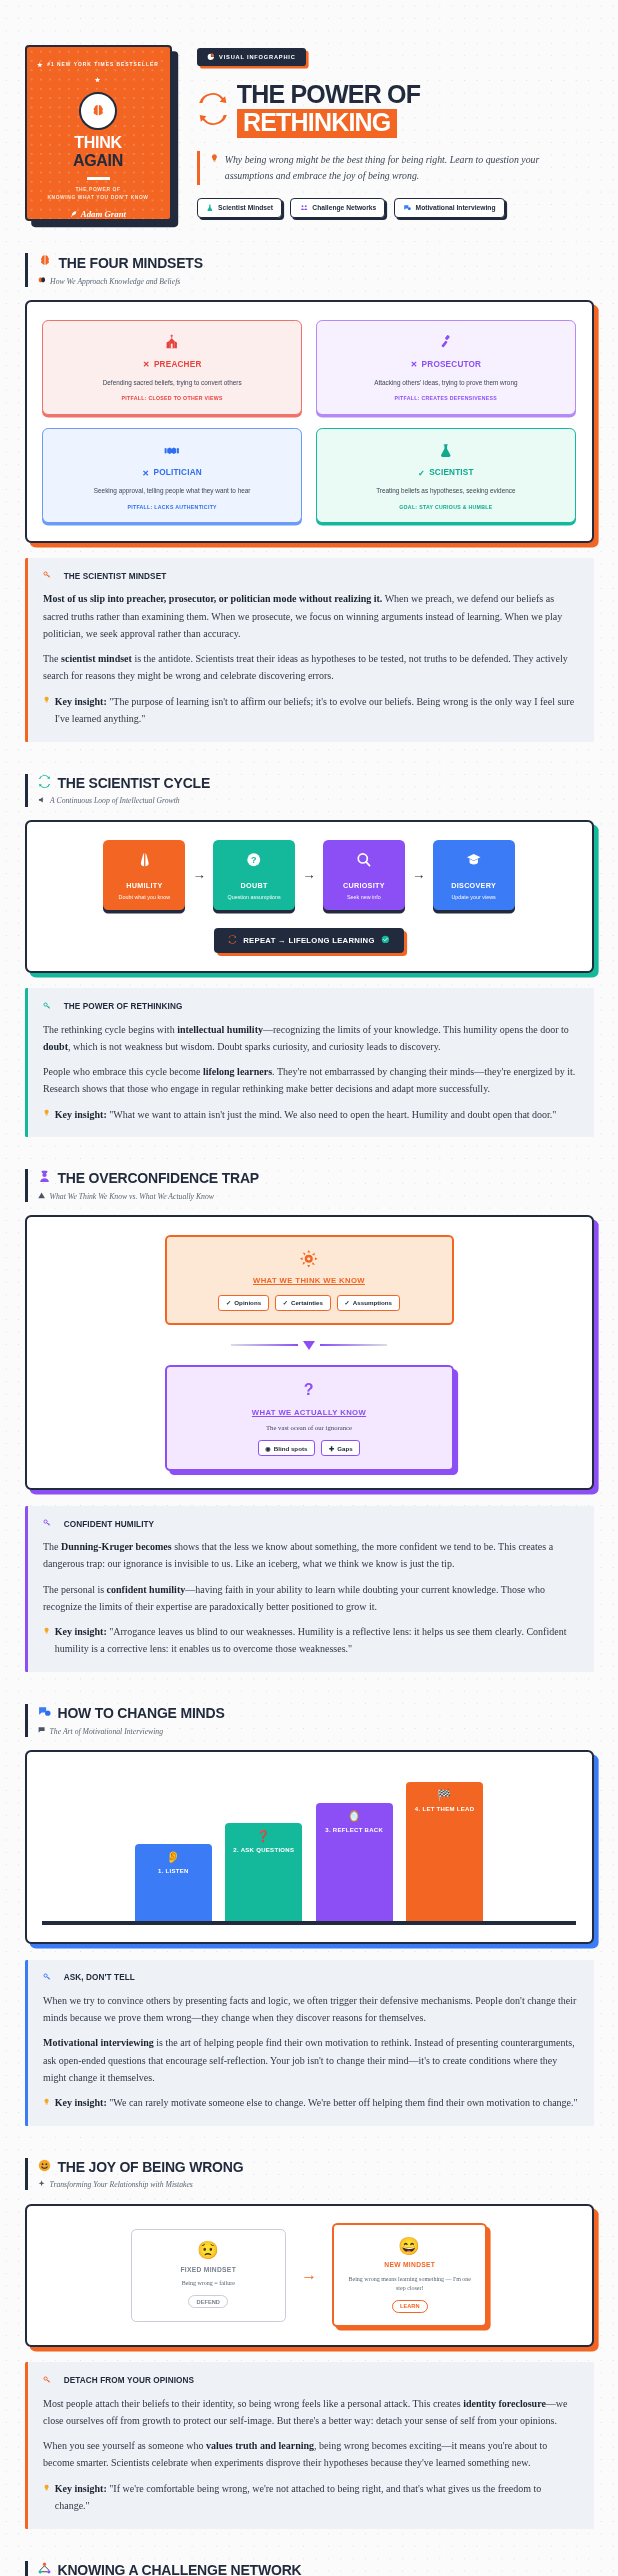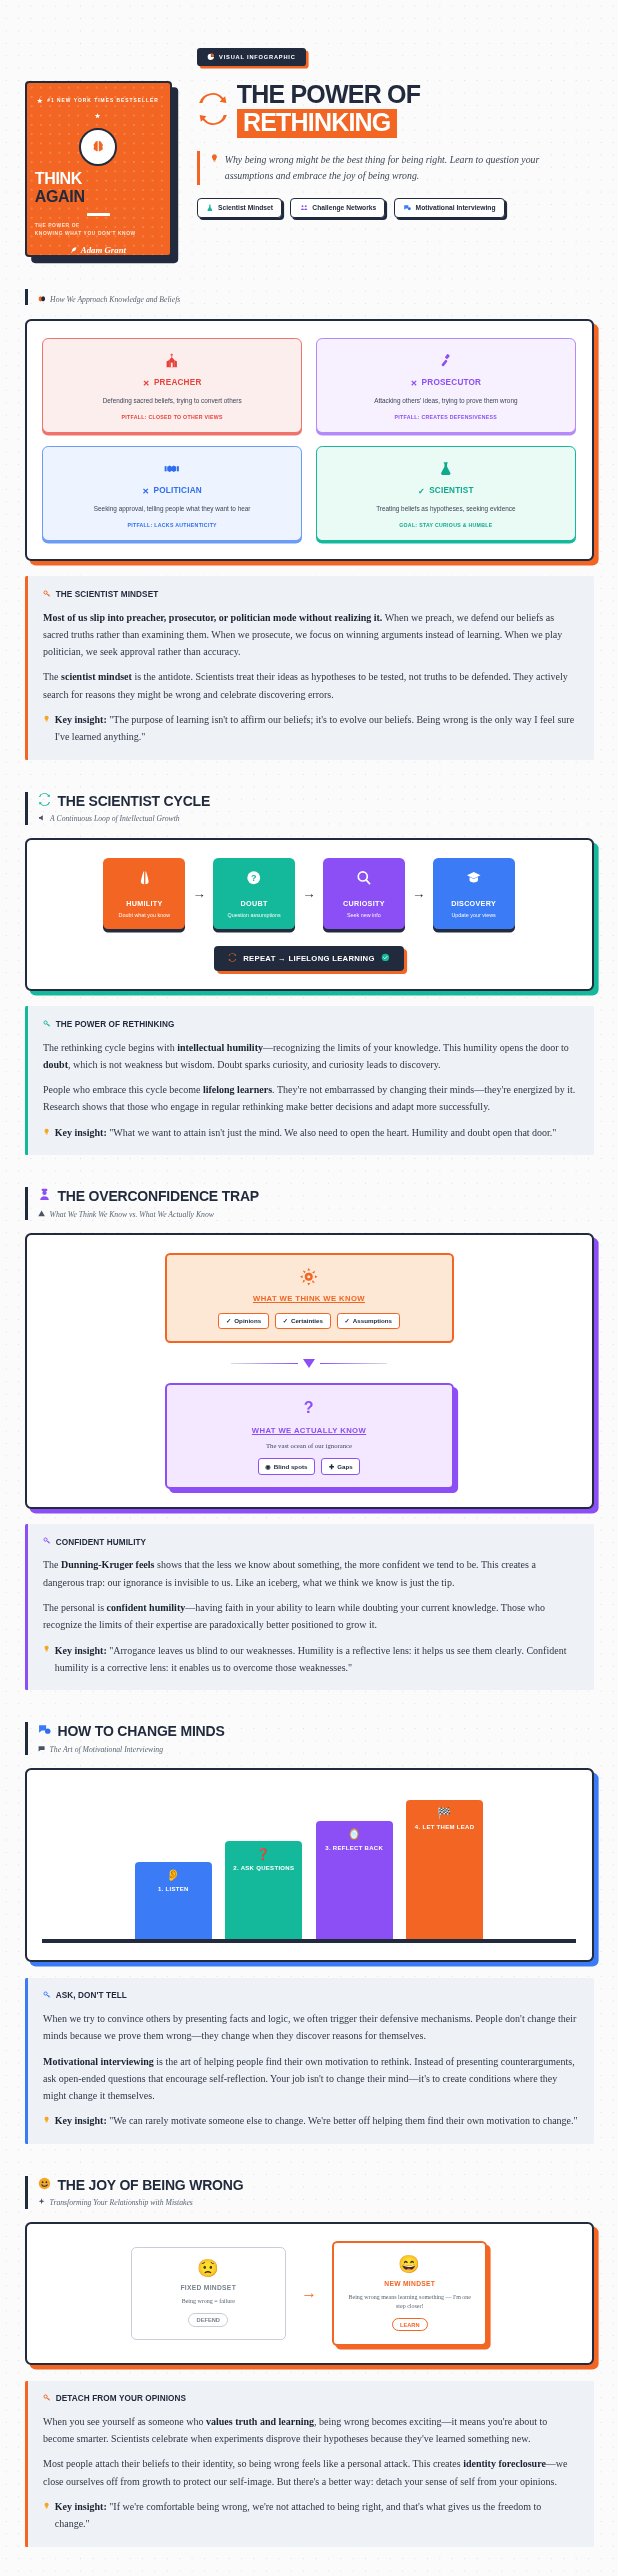--- a/index.html
+++ b/index.html
@@ -30,21 +30,21 @@
 
   
   .hero{display:flex;gap:23px;align-items:flex-start;padding:45px 0 0 0;}
   .book-wrap{position:relative;flex:0 0 149px;}
   .book{
     position:relative;width:147px;height:176px;background:var(--orange);
     border:2.6px solid #222b3d;border-radius:4.1px;
     box-shadow:6.2px 6.2px 0 #222b3d;
     background-image:radial-gradient(rgba(255,255,255,.20) 0.8px, transparent 0.8px);
     background-size:9.3px 9.3px;
-    padding:11.3px 8.2px;color:#fff;margin-top:36px;
+    padding:11.3px 8.2px;text-align:center;color:#fff;
   }
   .book .bestseller{
     font-size:4.9px;font-weight:bold;letter-spacing:1px;margin:2.1px 0 0;
     display:flex;align-items:center;justify-content:center;gap:3.6px;flex-wrap:wrap;line-height:1.7;
   }
   .book .star{color:#fff;font-size:6.2px;}
   .brain-circle{
     width:38px;height:38px;border-radius:50%;background:#fff;border:2.6px solid #222b3d;
     margin:7.2px auto 5.2px;display:flex;align-items:center;justify-content:center;
   }
@@ -122,21 +122,21 @@
   .note{
     background:var(--panel);border-left:3.6px solid var(--orange);
     margin-top:15.5px;padding:13.4px 15.5px 14.4px;border-radius:1.5px;
   }
   .note.n-teal{border-left-color:var(--teal);}
   .note.n-purple{border-left-color:var(--purple);}
   .note.n-blue{border-left-color:var(--blue);}
   .note.n-orange{border-left-color:var(--orange);}
   .note h3{
     margin:0 0 9.3px;font-size:8.2px;font-weight:bold;letter-spacing:0.1px;color:#222b3d;
-    display:flex;align-items:center;gap:5px;
+    display:flex;align-items:center;gap:13px;
   }
   .note p{
     margin:0 0 8.2px;font-family:Liberation Serif, serif;font-size:10px;line-height:1.72;color:#2f3744;
   }
   .note p:last-child{margin-bottom:0;}
   .note b{font-weight:bold;color:#1b2330;}
   .note .key{display:flex;gap:4.6px;align-items:flex-start;}
 
   
   .cycle{display:flex;align-items:center;justify-content:center;gap:7.2px;flex-wrap:nowrap;}
@@ -310,20 +310,29 @@
                 </svg>
           </span>
           <span>Motivational Interviewing</span>
         </div>
       </div>
     </div>
   </div>
 
   <div class="sec">
     <div class="sec-head">
+      <h2>
+        <span>
+          <svg width="14" height="14" viewBox="0 0 32 32">
+                <path d="M15 3c-3.5 0-6 2.3-6 5 0 1.3-2 1.3-2 3.5s1.2 2.3 1.2 3.5S7 16.3 7 18.5 9.4 22 10.6 22s1.2 2.4 3.4 2.4H15z" fill="#f26522"></path>
+                <path d="M17 3c3.5 0 6 2.3 6 5 0 1.3 2 1.3 2 3.5s-1.2 2.3-1.2 3.5 1.2 1.3 1.2 3.5-2.4 3.5-3.6 3.5-1.2 2.4-3.4 2.4H17z" fill="#f26522"></path>
+              </svg>
+        </span>
+        <span>THE FOUR MINDSETS</span>
+      </h2>
       <div class="sub">
         <span>
           <svg width="7.7" height="7.7" viewBox="0 0 24 24">
                 <ellipse cx="8" cy="12" rx="6" ry="8" fill="#f26522"></ellipse>
                 <ellipse cx="16" cy="12" rx="6" ry="8" fill="#222b3d"></ellipse>
               </svg>
         </span>
         <span>How We Approach Knowledge and Beliefs</span>
       </div>
     </div>
@@ -612,21 +621,21 @@
     <div class="note n-purple">
       <h3>
         <span>
           <svg width="7.7" height="7.7" viewBox="0 0 24 24">
                 <circle cx="8" cy="8" r="5" fill="none" stroke="#8b4ff5" stroke-width="3"></circle>
                 <path d="M11 11l9 9M16 16l3-3M19 19l2-2" stroke="#8b4ff5" stroke-width="3" fill="none"></path>
               </svg>
         </span>
         <span>CONFIDENT HUMILITY</span>
       </h3>
-      <p><span>The </span><b>Dunning-Kruger feels</b><span> shows that the less we know about something, the more confident we tend to be. This creates a dangerous trap: our ignorance is invisible to us. Like an iceberg, what we think we know is just the tip.</span></p>
+      <p><span>The </span><b>Dunning-Kruger becomes</b><span> shows that the less we know about something, the more confident we tend to be. This creates a dangerous trap: our ignorance is invisible to us. Like an iceberg, what we think we know is just the tip.</span></p>
       <p><span>The personal is </span><b>confident humility</b><span>—having faith in your ability to learn while doubting your current knowledge. Those who recognize the limits of their expertise are paradoxically better positioned to grow it.</span></p>
       <p class="key">
         <span>
           <svg width="7.2" height="9.3" viewBox="0 0 24 24">
                 <path d="M12 2a7 7 0 0 0-4 12.7V18h8v-3.3A7 7 0 0 0 12 2z" fill="#f5a623"></path>
                 <rect x="9" y="19" width="6" height="2.4" rx="1.2" fill="#f5a623"></rect>
               </svg>
         </span>
         <span><b>Key insight:</b><span> "Arrogance leaves us blind to our weaknesses. Humility is a reflective lens: it helps us see them clearly. Confident humility is a corrective lens: it enables us to overcome those weaknesses."</span></span>
       </p>
@@ -743,22 +752,22 @@
     <div class="note n-orange">
       <h3>
         <span>
           <svg width="7.7" height="7.7" viewBox="0 0 24 24">
                 <circle cx="8" cy="8" r="5" fill="none" stroke="#f26522" stroke-width="3"></circle>
                 <path d="M11 11l9 9M16 16l3-3M19 19l2-2" stroke="#f26522" stroke-width="3" fill="none"></path>
               </svg>
         </span>
         <span>DETACH FROM YOUR OPINIONS</span>
       </h3>
+      <p><span>Most people attach their beliefs to their identity, so being wrong feels like a personal attack. This creates </span><b>identity foreclosure</b><span>—we close ourselves off from growth to protect our self-image. But there's a better way: detach your sense of self from your opinions.</span></p>
       <p><span>When you see yourself as someone who </span><b>values truth and learning</b><span>, being wrong becomes exciting—it means you're about to become smarter. Scientists celebrate when experiments disprove their hypotheses because they've learned something new.</span></p>
-      <p><span>Most people attach their beliefs to their identity, so being wrong feels like a personal attack. This creates </span><b>identity foreclosure</b><span>—we close ourselves off from growth to protect our self-image. But there's a better way: detach your sense of self from your opinions.</span></p>
       <p class="key">
         <span>
           <svg width="7.2" height="9.3" viewBox="0 0 24 24">
                 <path d="M12 2a7 7 0 0 0-4 12.7V18h8v-3.3A7 7 0 0 0 12 2z" fill="#f5a623"></path>
                 <rect x="9" y="19" width="6" height="2.4" rx="1.2" fill="#f5a623"></rect>
               </svg>
         </span>
         <span><b>Key insight:</b><span> "If we're comfortable being wrong, we're not attached to being right, and that's what gives us the freedom to change."</span></span>
       </p>
     </div>

